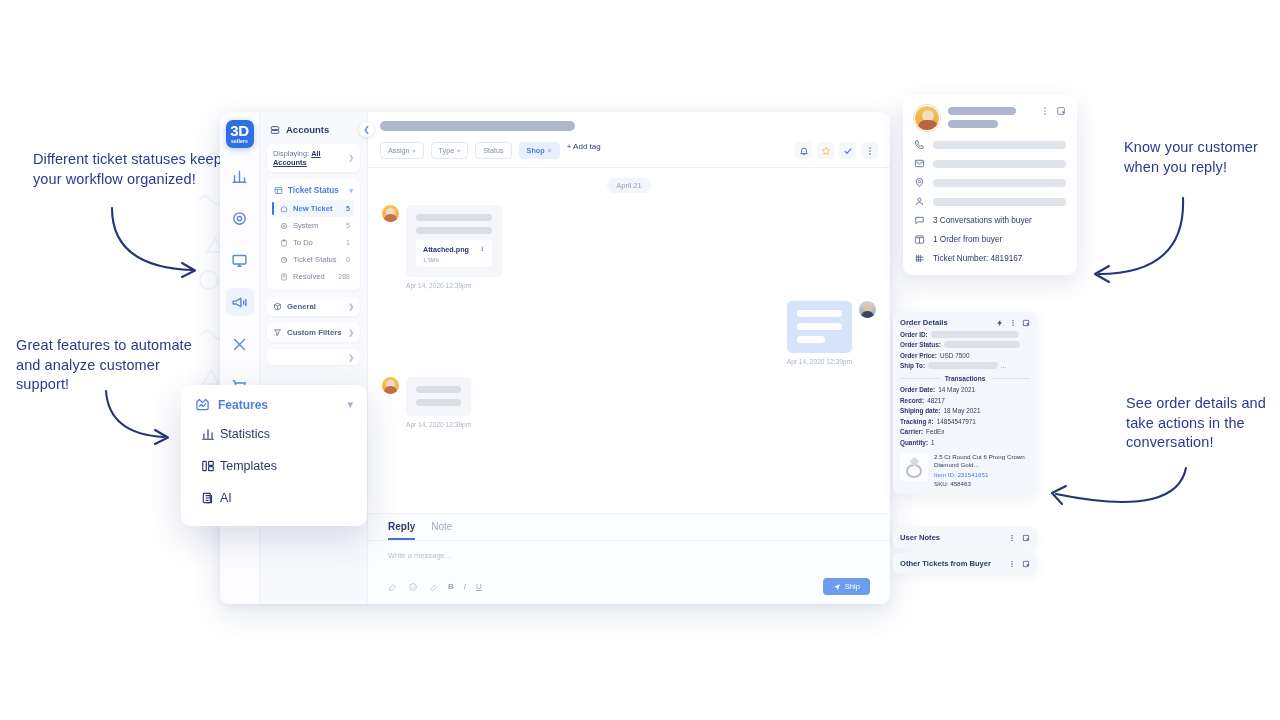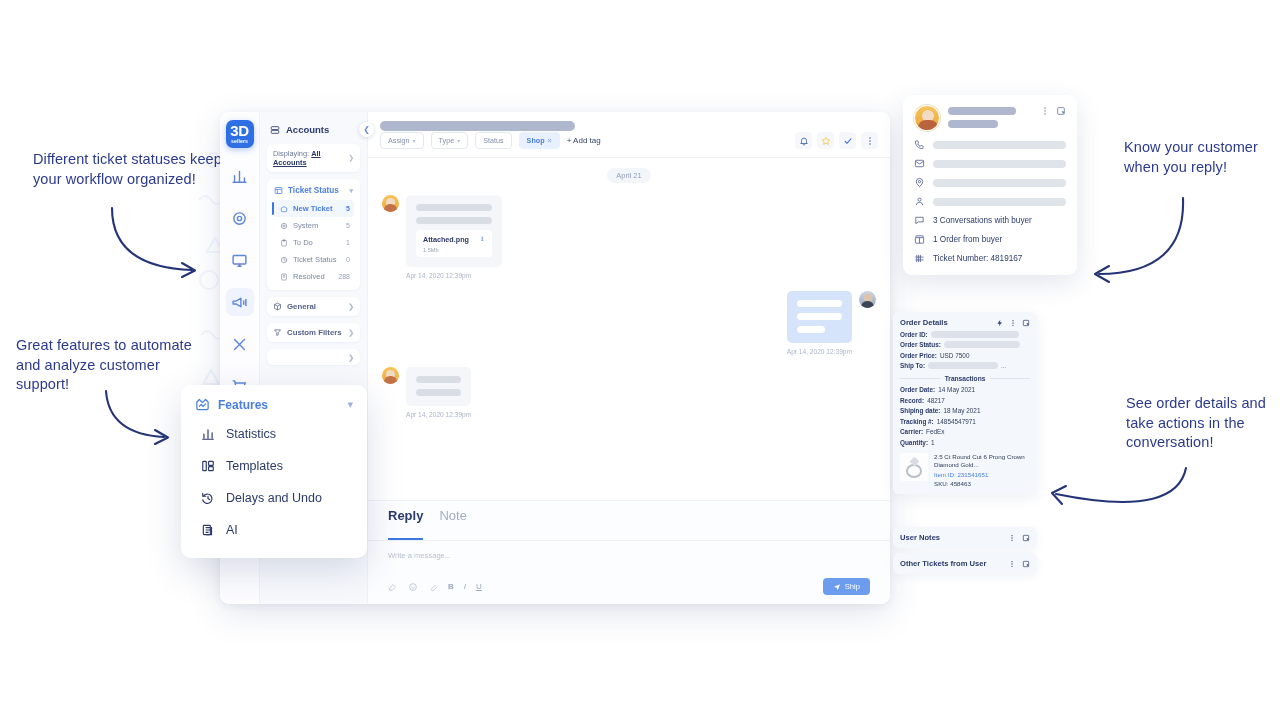--- a/index.html
+++ b/index.html
@@ -122,21 +122,21 @@
     display: flex; align-items: center; gap: 5px;
     font-size: 7.8px; color: #56648a; font-weight: bold;
   }
   .sb-link svg { width: 9px; height: 9px; }
   .sb-link .chev { margin-left: auto; }
 
   
   .conv { flex: 1; display: flex; flex-direction: column; background: #fff; min-width: 0;}
   .conv-head { padding: 9px 12px 8px 12px; border-bottom: 1px solid #f0f2f7; }
   .subject-bar { width: 195px; height: 10px; border-radius: 6px; background: #aeb7cd; }
-  .chip-row { display: flex; align-items: center; gap: 7px; margin-top: 1px; }
+  .chip-row { display: flex; align-items: flex-start; gap: 7px; margin-top: 11px; }
   .chip {
     border: 1px solid #e3e8f1; border-radius: 4px;
     padding: 3px 7px; font-size: 7.2px; color: #8190ad;
     display: flex; align-items: center; gap: 3px; background:#fff;
   }
   .chip .caret { font-size: 6px; color: #b3bed4; }
   .chip.tag { background: #e8f0fe; border-color: #e8f0fe; color: #4a7fe0; font-weight: bold; }
   .chip.tag .x { color: #8fb1ec; font-size: 7px; }
   .add-tag { font-size: 8px; color: #35446e; font-weight: 500; }
   .head-actions { display: flex; gap: 5px; margin-left: auto; }
@@ -182,21 +182,21 @@
   .attach .sz { font-size: 5.6px; color: #9aa6bb; margin-top: 2px; }
   .stamp { font-size: 6.6px; color: #aab4c8; margin-top: 5px; }
   .stamp.right { text-align: right; }
 
   
   .reply {
     border-top: 1px solid #eef1f7; background: #fcfdff;
     padding: 0 0 0 0; flex: 0 0 auto;
   }
   .reply-tabs { display: flex; gap: 16px; padding: 7px 20px 0 20px; border-bottom: 1px solid #eef1f7;}
-  .rtab { font-size: 13px; color: #a3adc2; padding-bottom: 15px; }
+  .rtab { font-size: 10px; color: #a3adc2; padding-bottom: 6px; }
   .rtab.active { color: #2b3a6b; font-weight: bold; border-bottom: 2px solid #3d76de; }
   .compose { padding: 10px 20px 8px 20px; }
   .ph { font-size: 7.6px; color: #b6bfd0; }
   .tools { display: flex; align-items: center; gap: 10px; padding: 10px 20px 9px 20px; }
   .tools svg { width: 10px; height: 10px; color: #b8c2d4; }
   .tools .t { font-size: 8px; color: #9aa6bb; }
   .send {
     margin-left: auto; background: #6c9ced; color: #fff;
     font-size: 7.6px; border-radius: 4px; padding: 4px 10px;
     display: flex; align-items: center; gap: 4px;
@@ -284,21 +284,21 @@
     position: absolute; left: 181px; top: 385px; width: 186px;
     background: #fff; border-radius: 10px;
     box-shadow: 0 12px 36px rgba(40,60,120,.17);
     padding: 10px 10px 12px 10px;
   }
   .f-head { display: flex; align-items: center; gap: 8px; padding: 2px 4px 6px 4px; }
   .f-head svg { width: 15px; height: 15px; color: #4a7fe0; }
   .f-title { font-size: 12px; color: #4a7fe0; font-weight: bold; }
   .f-head .caret { margin-left: auto; color: #9fb3d9; font-size: 11px; }
   .f-item {
-    display: flex; align-items: center; gap: 11px;
+    display: flex; align-items: center; gap: 5px;
     padding: 9px 10px; border-radius: 6px; position: relative;
     color: #2b3a6b; font-size: 12.5px; text-align: center;
   }
   .f-item svg { width: 14px; height: 14px; color: #2b3a6b; flex: 0 0 14px; }
   .f-item.active { background: #f2f6fd; color: #4a7fe0; }
   .f-item.active svg { color: #4a7fe0; }
   .f-item.active::before {
     content:""; position:absolute; left:-6px; top:3px; bottom:3px; width:3px;
     border-radius:2px; background:#3d76de;
   }
@@ -786,21 +786,21 @@
           <circle cx="12" cy="19" r="2"></circle>
         </svg>
       <svg viewBox="0 0 24 24" fill="none" stroke="currentColor" stroke-width="2.2">
           <rect x="4" y="4" width="16" height="16" rx="2"></rect>
           <path d="M14 14h4v4" fill="currentColor"></path>
         </svg>
     </div>
   </div>
 
   <div class="mini-card" style="top:553px;">
-    <div class="t">Other Tickets from User</div>
+    <div class="t">Other Tickets from Buyer</div>
     <div class="ic">
       <svg viewBox="0 0 24 24" fill="currentColor">
           <circle cx="12" cy="5" r="2"></circle>
           <circle cx="12" cy="12" r="2"></circle>
           <circle cx="12" cy="19" r="2"></circle>
         </svg>
       <svg viewBox="0 0 24 24" fill="none" stroke="currentColor" stroke-width="2.2">
           <rect x="4" y="4" width="16" height="16" rx="2"></rect>
           <path d="M14 14h4v4" fill="currentColor"></path>
         </svg>
@@ -825,28 +825,20 @@
     </div>
     <div class="f-item">
       <svg viewBox="0 0 24 24" fill="none" stroke="currentColor" stroke-width="2" stroke-linejoin="round">
           <rect x="3" y="4" width="6" height="16" rx="1.2"></rect>
           <rect x="13" y="4" width="8" height="7" rx="1.2"></rect>
           <rect x="13" y="13" width="8" height="7" rx="1.2"></rect>
         </svg>
       <span>Templates</span>
     </div>
     <div class="f-item">
-      <svg viewBox="0 0 24 24" fill="none" stroke="currentColor" stroke-width="2" stroke-linecap="round" stroke-linejoin="round">
-          <path d="M4 9a8 8 0 11-1 6"></path>
-          <path d="M3 4v5h5"></path>
-          <path d="M12 9v4l3 2"></path>
-        </svg>
-      <span>Delays and Undo</span>
-    </div>
-    <div class="f-item">
       <svg viewBox="0 0 24 24" fill="none" stroke="currentColor" stroke-width="2" stroke-linejoin="round">
           <rect x="4" y="4" width="12" height="16" rx="1.5"></rect>
           <path d="M8 8h8M8 12h8M8 16h5"></path>
           <path d="M18 7v13H9"></path>
         </svg>
       <span>AI</span>
     </div>
   </div>
 
 </div>

